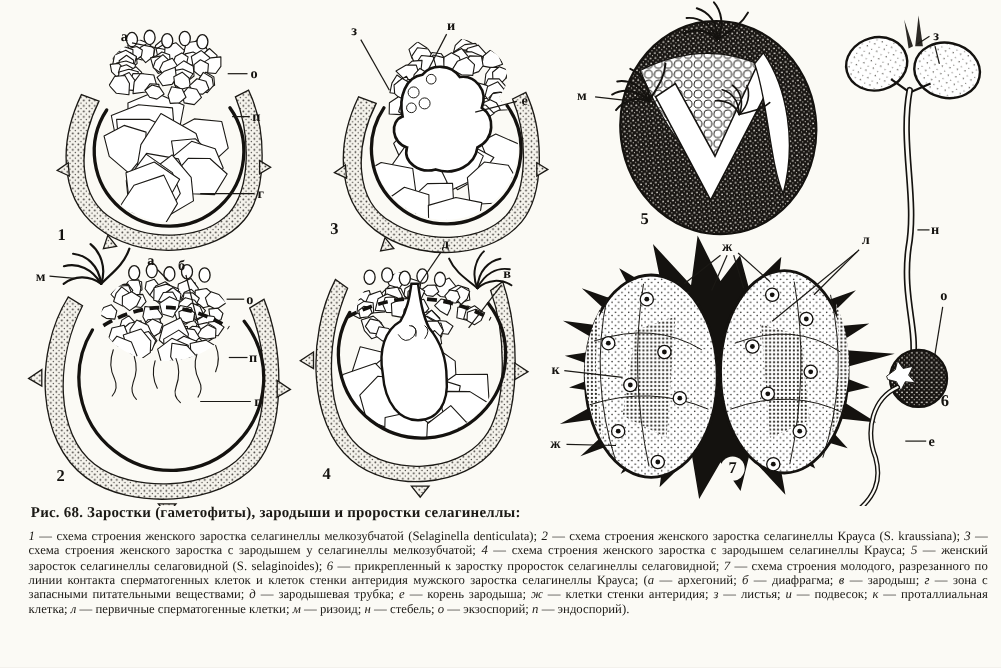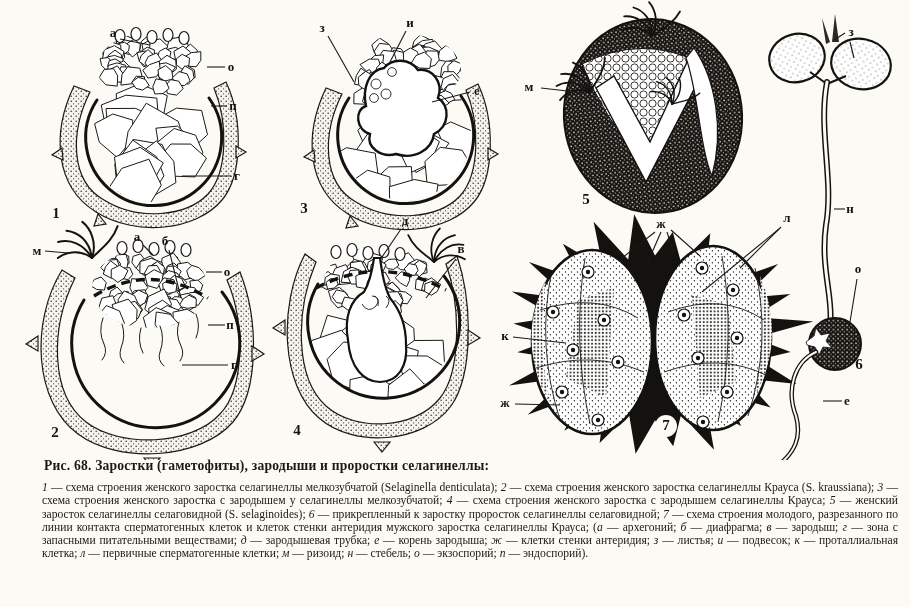--- a/index.html
+++ b/index.html
@@ -10,21 +10,21 @@
   .wall{fill:url(#stip);stroke:#1b1915;stroke-width:1.2;}
   .endo{fill:none;stroke:#14120f;stroke-width:3;stroke-linecap:round;}
   .lead{stroke:#1b1915;stroke-width:1.1;}
   .lbl{font:700 13px "Liberation Serif","DejaVu Serif",serif;fill:#14120f;text-anchor:middle;}
   .num{font:700 15px "Liberation Serif","DejaVu Serif",serif;fill:#14120f;text-anchor:middle;}
   .tuft path{fill:none;stroke:#14120f;stroke-width:1.8;stroke-linecap:round;}
   .bump{fill:#fff;stroke:#1b1915;stroke-width:1.2;}
   .dash{fill:none;stroke:#14120f;stroke-width:3.4;stroke-dasharray:9 6;stroke-linecap:butt;}
   .rhz{fill:none;stroke:#1b1915;stroke-width:1;stroke-linecap:round;}
   .thin{fill:none;stroke:#1b1915;stroke-width:0.9;}
-  .caption{position:absolute;left:26px;right:12px;top:458px;margin-left:16px;}
+  .caption{position:absolute;left:26px;right:12px;top:458px;}
   .cap-title{font-size:13.6px;font-weight:700;letter-spacing:.2px;margin:0 0 7px 2px;}
   .cap-body{font-size:11.6px;line-height:13.3px;text-align:justify;margin:0;}
   .cap-body .it{font-style:italic;}
 </style>
 </head>
 <body>
 
 <div class="stage">
 <svg width="910" height="460" viewBox="0 0 910 460">
   <defs>

